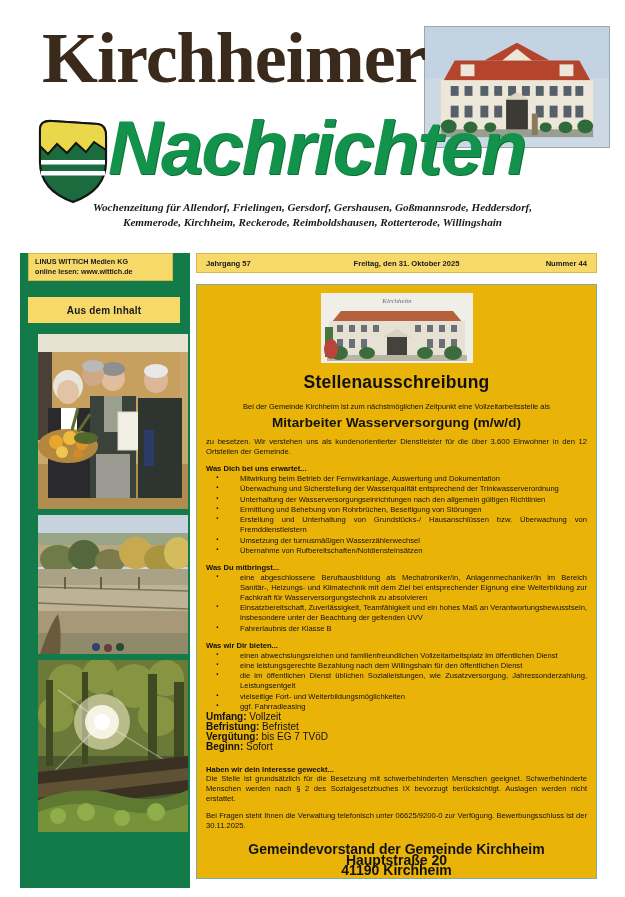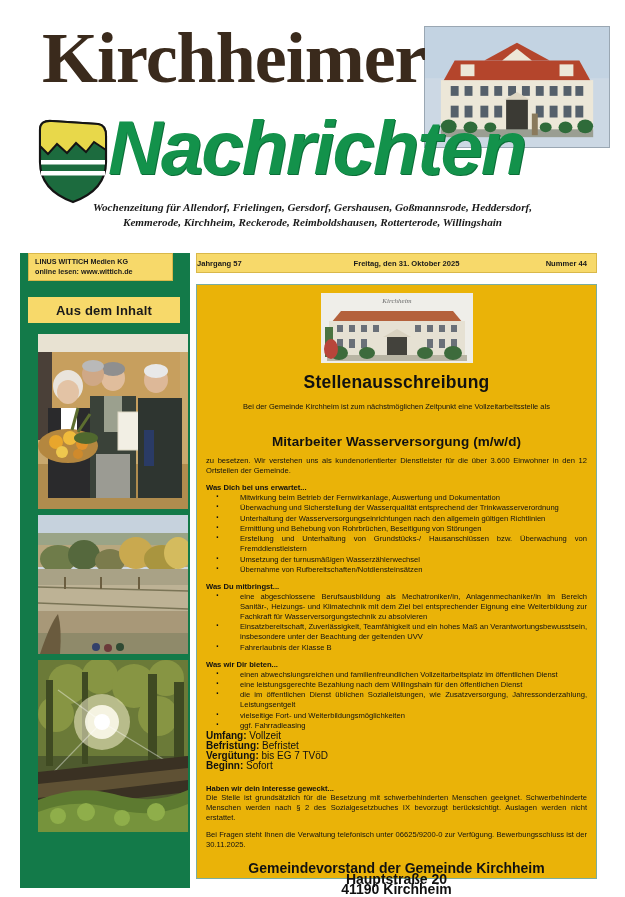--- a/index.html
+++ b/index.html
@@ -76,39 +76,39 @@
     font-weight: bold; color: #1a1a1a;
   }
   .infobar-right {
     position: absolute; left: 196px; top: 253px;
     width: 401px; height: 20px;
     background: #f7d96a;
     border: 1px solid #d9b84a;
     display: flex; align-items: center;
     font-size: 7.6px; font-weight: bold; color: #1a1a1a;
   }
-  .ib-jg { width: 130px; }
+  .ib-jg { padding-left: 9px; width: 130px; }
   .ib-date { flex: 1; text-align: center; }
   .ib-nr { width: 110px; text-align: right; padding-right: 9px; }
 
   
   .sidebar {
     position: absolute; left: 20px; top: 248px;
     width: 170px; height: 640px;
     background: #137a49;
   }
   .sb-top-white {
     position: absolute; left: 0; top: 0; width: 170px; height: 5px; background:#fff;
   }
   .sb-inhalt {
     position: absolute; left: 8px; top: 49px;
     width: 152px; height: 26px;
     background: #f7d96a;
     display: flex; align-items: center; justify-content: center;
-    font-size: 13px; font-weight: bold; color: #1a1a1a;
+    font-size: 10px; font-weight: bold; color: #1a1a1a;
     letter-spacing: .2px;
   }
   .sb-photo { position: absolute; left: 18px; width: 150px; overflow: hidden; background:#cfcfcf; }
   .sb-p1 { top: 86px;  height: 175px; }
   .sb-p2 { top: 267px; height: 139px; }
   .sb-p3 { top: 412px; height: 172px; }
 
   
   .article {
     position: absolute; left: 196px; top: 284px;
@@ -131,21 +131,21 @@
     margin-top: 9px; letter-spacing: .2px;
   }
   .art-lead {
     text-align: center;
     font-size: 7.5px; color: #111;
     margin-top: 9px;
   }
   .art-h2 {
     text-align: center;
     font-size: 13.5px; font-weight: bold; color: #111;
-    margin-top: 23px; letter-spacing: .1px;
+    margin-top: 4px; letter-spacing: .1px;
   }
   .art-p {
     font-size: 7.6px; line-height: 9.9px; color: #111;
     margin-top: 7px; text-align: justify;
   }
   .art-sec {
     font-size: 7.6px; font-weight: bold; color: #111;
     margin-top: 7px;
   }
   .blist { list-style: none; margin-top: 1px; }

